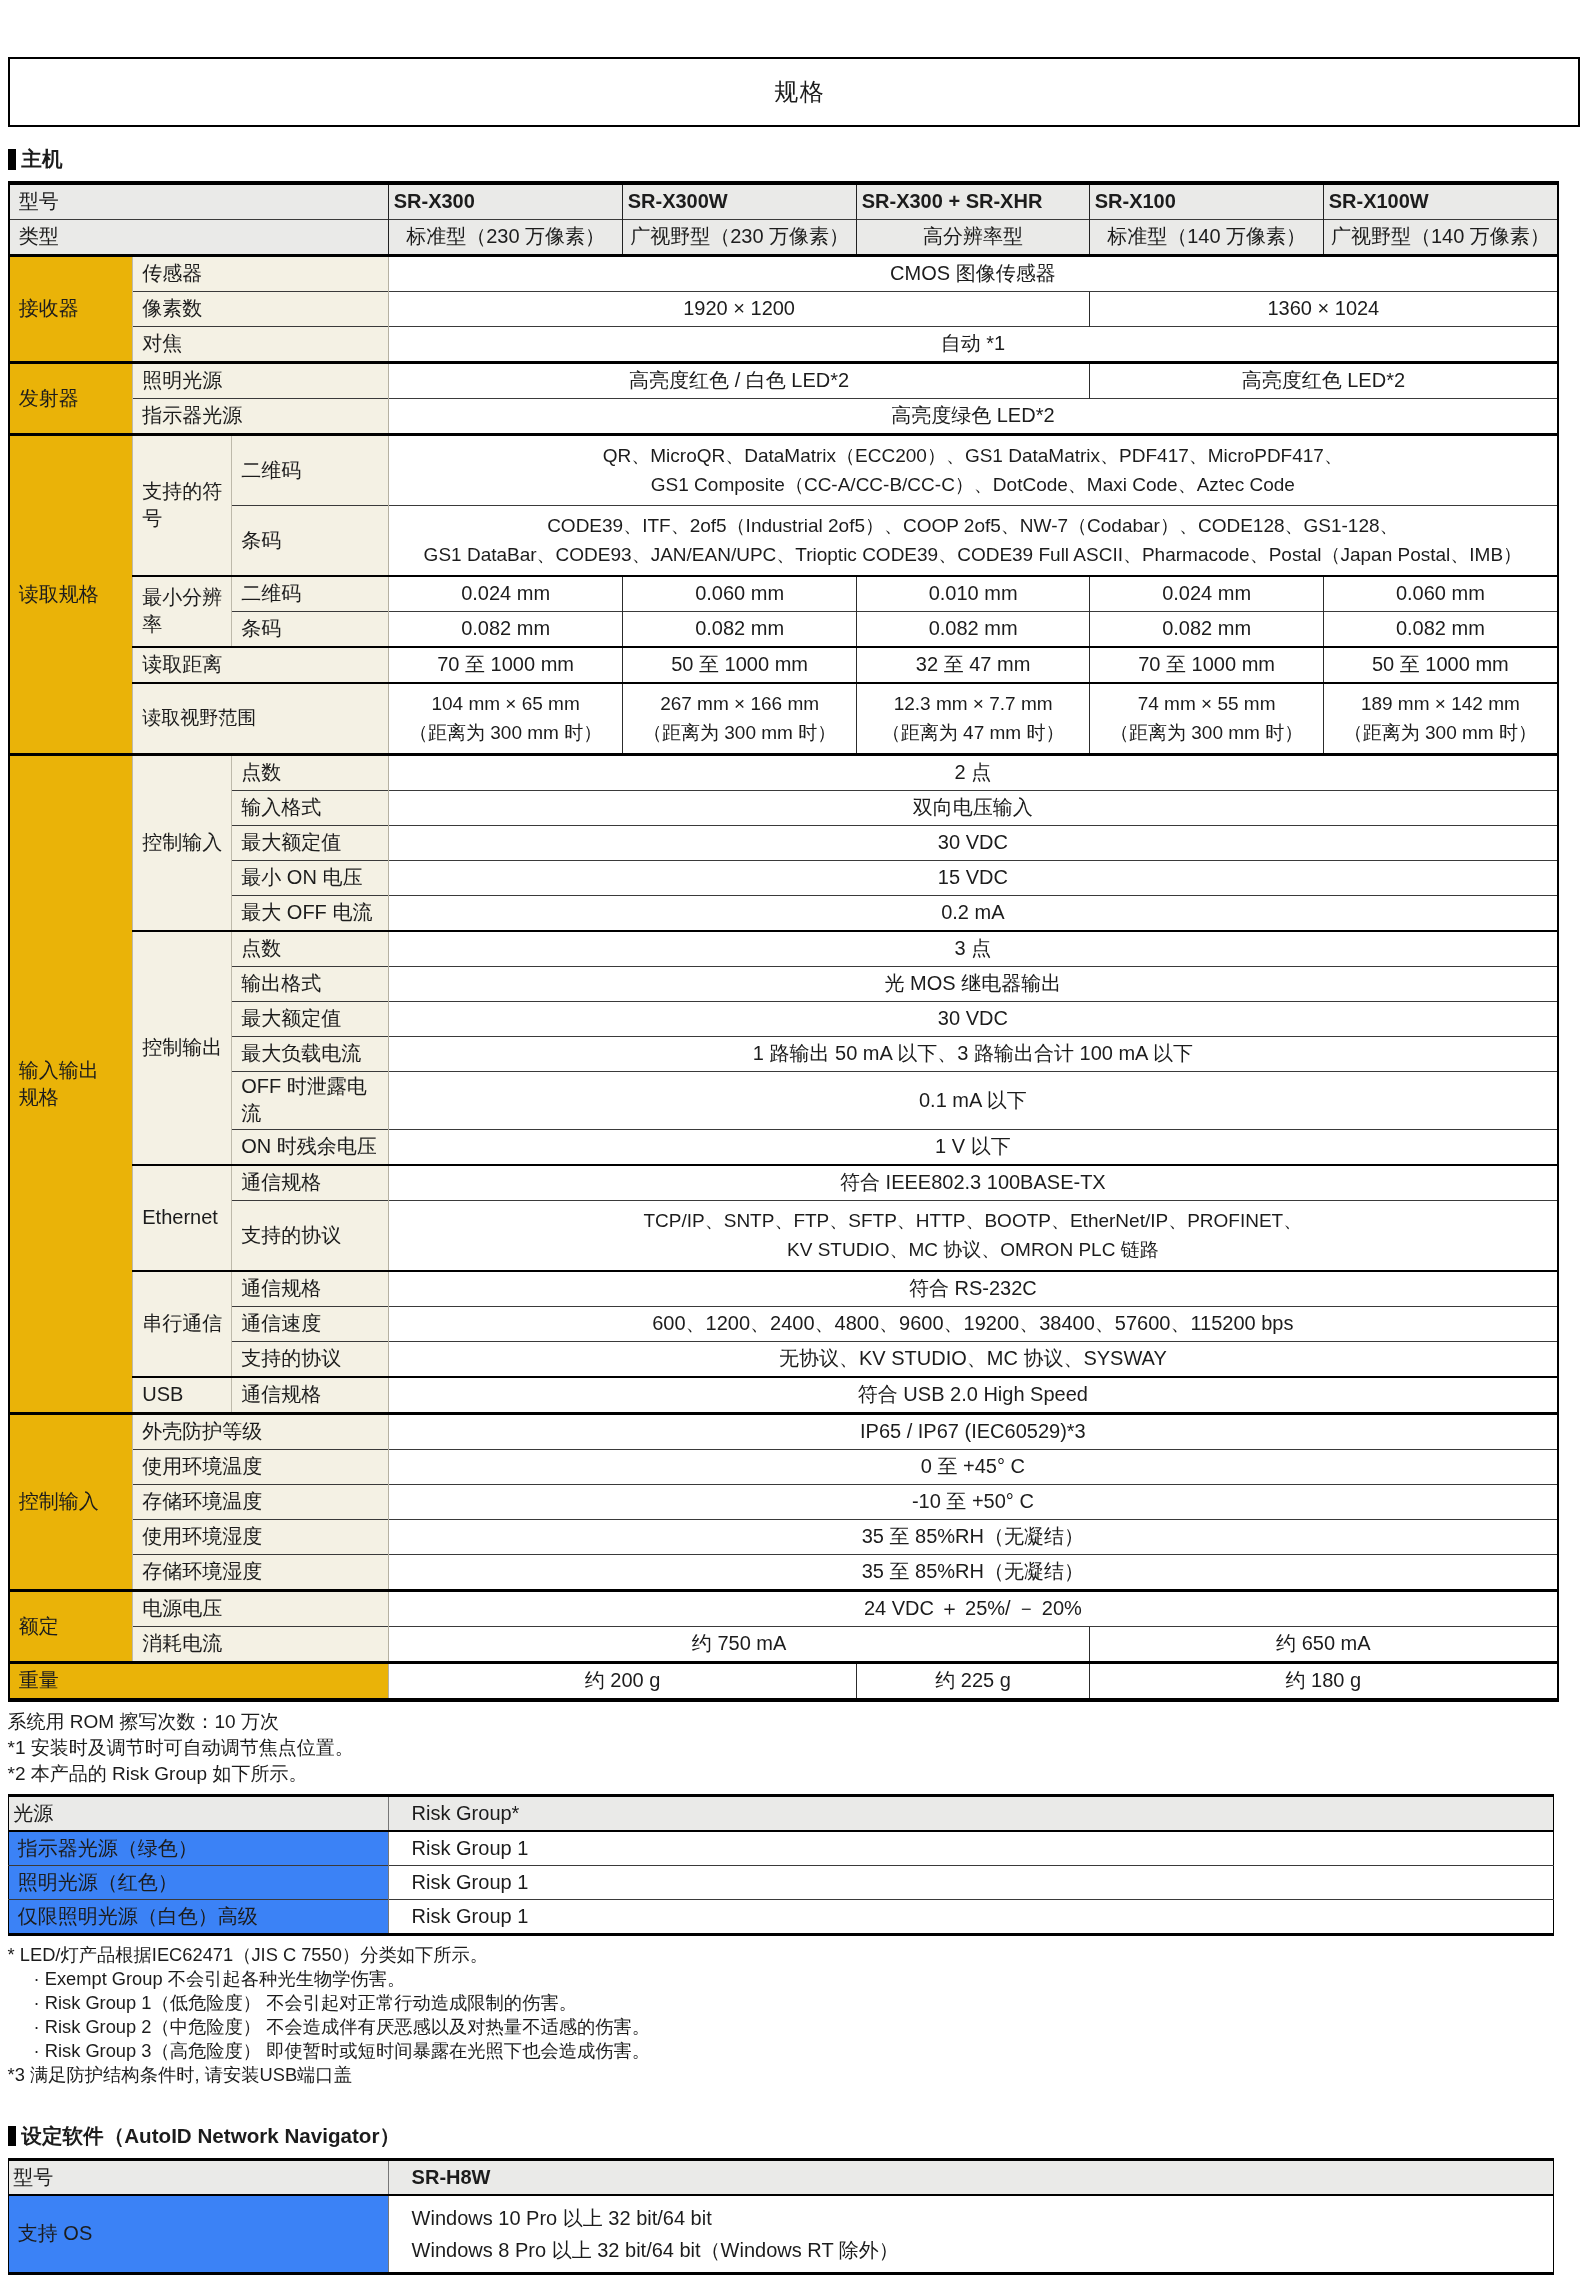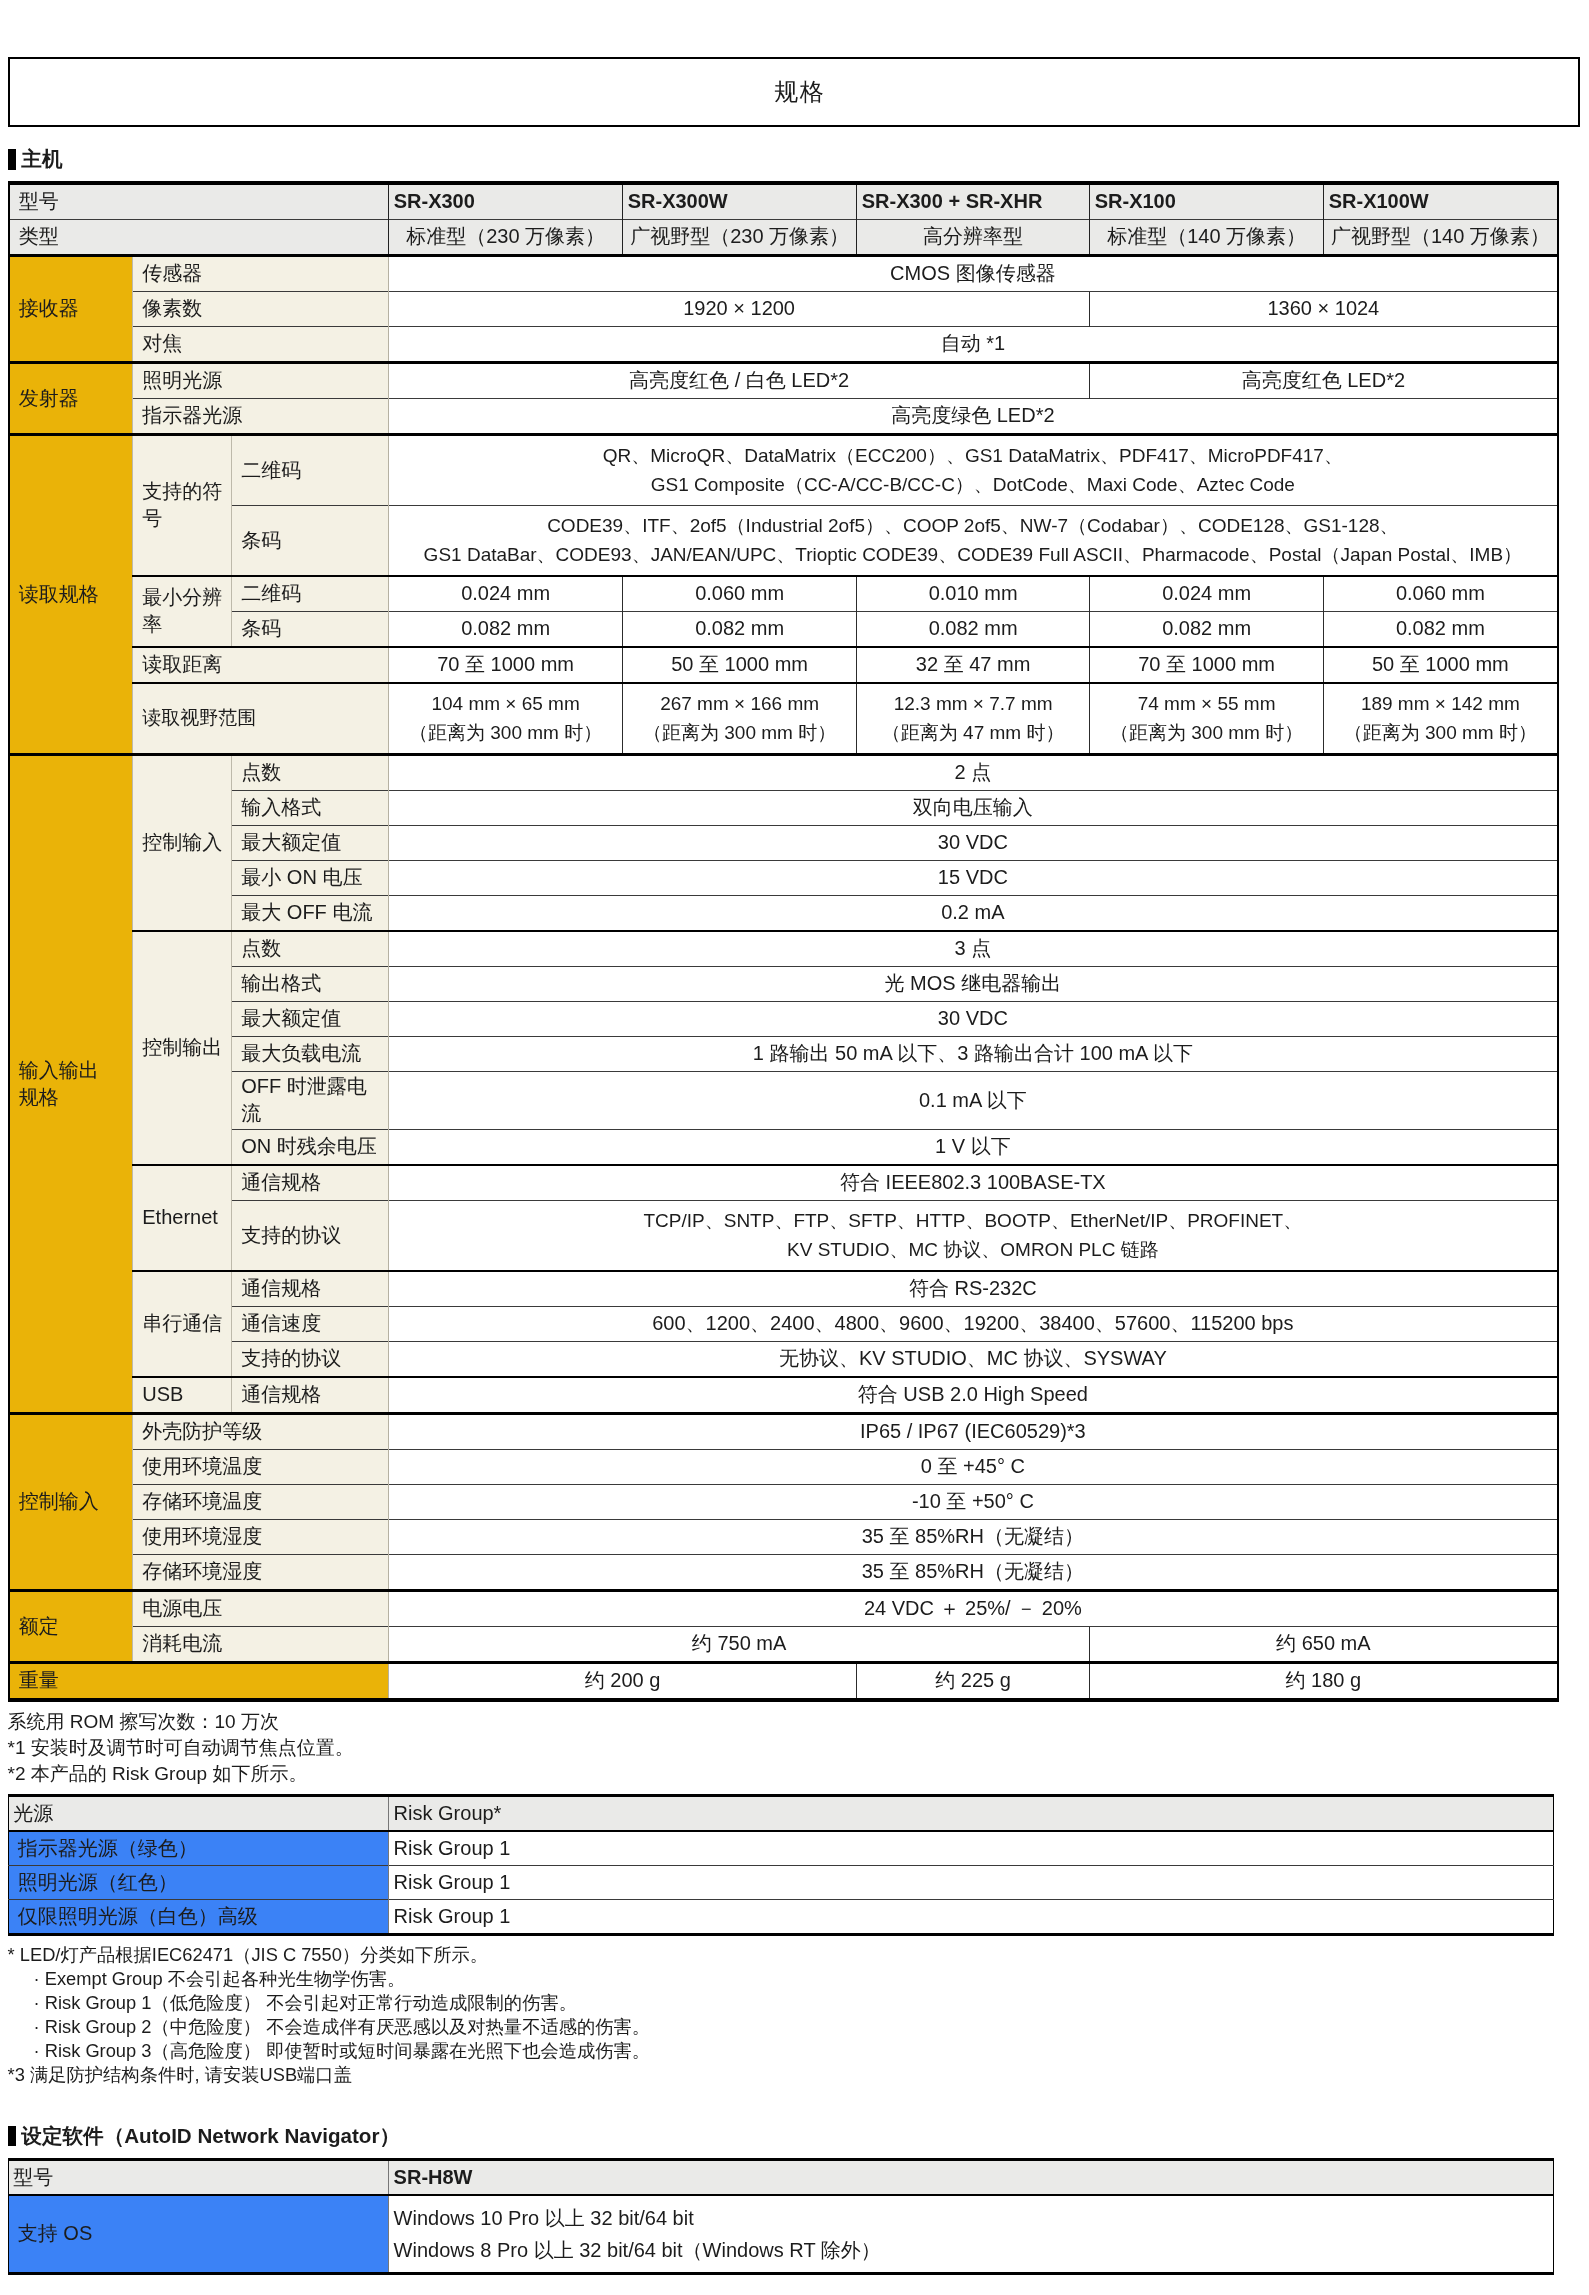--- a/index.html
+++ b/index.html
@@ -48,21 +48,21 @@
   
   .notes{margin-top:7.6px;}
   .note-line{font-size:19px;line-height:26px;white-space:nowrap;}
   .led-notes .note-line{line-height:24px;font-size:18.3px;}
   .led-notes .ind{padding-left:26px;}
 
   
   .flat{border:1.5px solid #000;border-top:3.8px solid #000;border-bottom:3.8px solid #000;margin-top:6.1px;}
   .flat td{height:30px;border-top:1.5px solid #3a3a3a;}
   .flat tr.first td{border-top:none;}
-  .flat td.rv{border-left:1.5px solid #777;padding-left:5px;}
+  .flat td.rv{border-left:1.5px solid #777;padding-left:23px;}
   .flat tr.hrow td{background:#eaeae8;border-bottom:2.3px solid #000;}
   .flat td.lab{background:#3b82f6;padding-left:9.2px;}
   .sw td.mline{height:auto;}
   .swline{display:block;font-size:20px;line-height:32px;white-space:nowrap;}
   .sw tr.os td{height:73px;}
   .boldval{font-weight:700;}
 </style>
 </head>
 <body>
 

